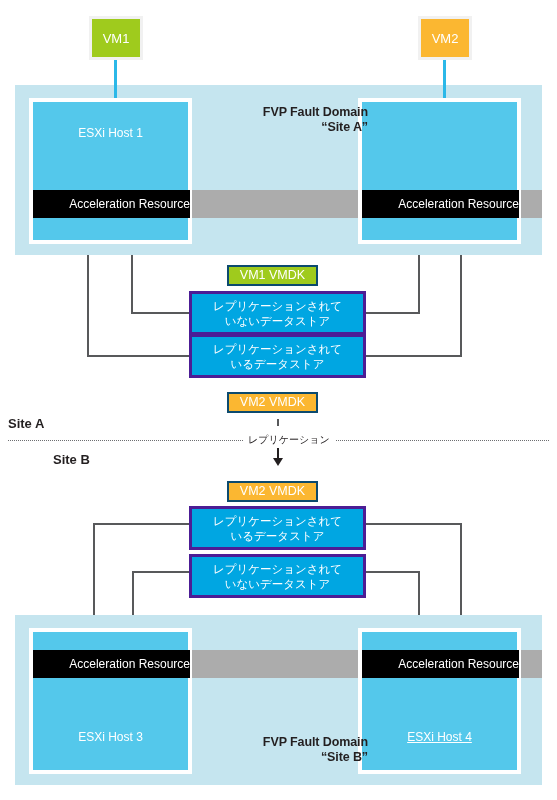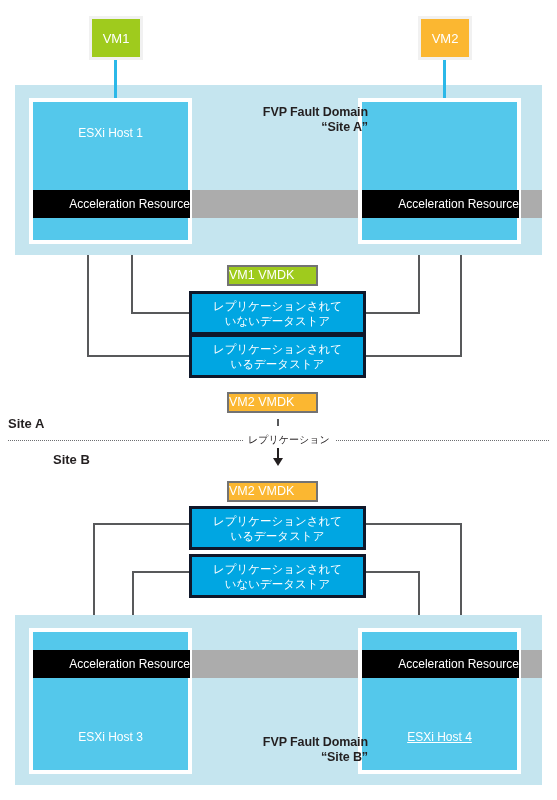--- a/index.html
+++ b/index.html
@@ -83,42 +83,43 @@
     font-size: 13px;
     text-align: center;
     z-index: 8;
   }
   .vm-green { background: #9fcb1d; }
   .vm-orange { background: #fbb731; }
 
   .vm-tag {
     position: absolute;
     box-sizing: border-box;
-    border: 2px solid #737373;
+    border: 2px solid #0c4a6e;
     color: #ffffff;
     font-size: 12.5px;
+    text-align: center;
     line-height: 17px;
     white-space: nowrap;
     z-index: 8;
   }
 
   
   .vm-link {
     position: absolute;
     background: #2bb8e8;
     width: 3px;
     z-index: 3;
   }
 
   
   .datastore {
     position: absolute;
     box-sizing: border-box;
     background: #00a6e2;
-    border: 3px solid #0f172a;
+    border: 3px solid #4c1d95;
     color: #ffffff;
     font-size: 11.5px;
     line-height: 15px;
     text-align: center;
     padding-top: 5px;
     font-family: "DejaVu Sans", "Liberation Sans", sans-serif;
     z-index: 6;
   }
   .datastore span { display: block; }
 

